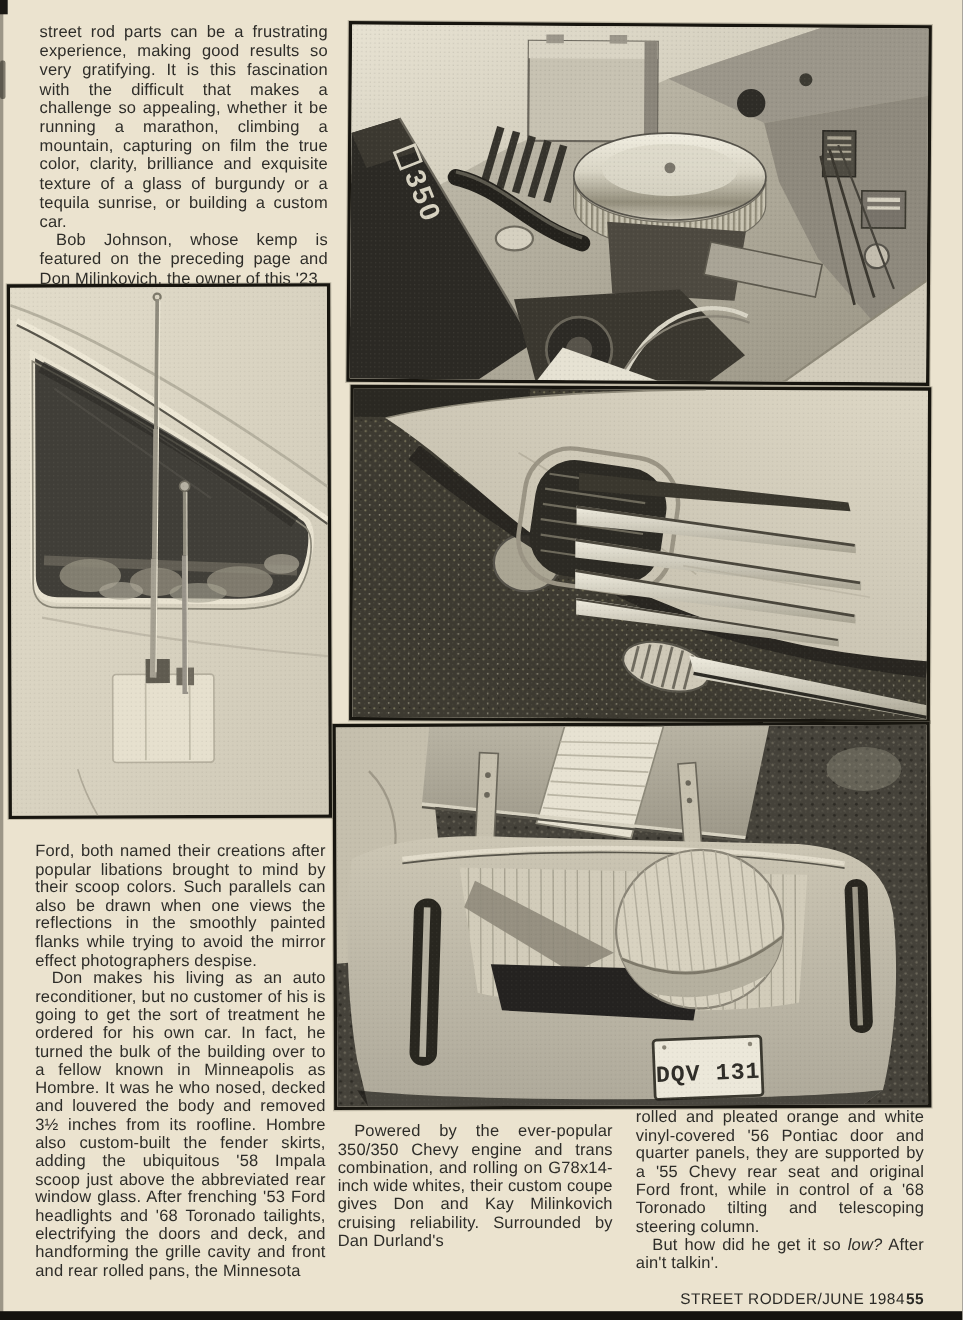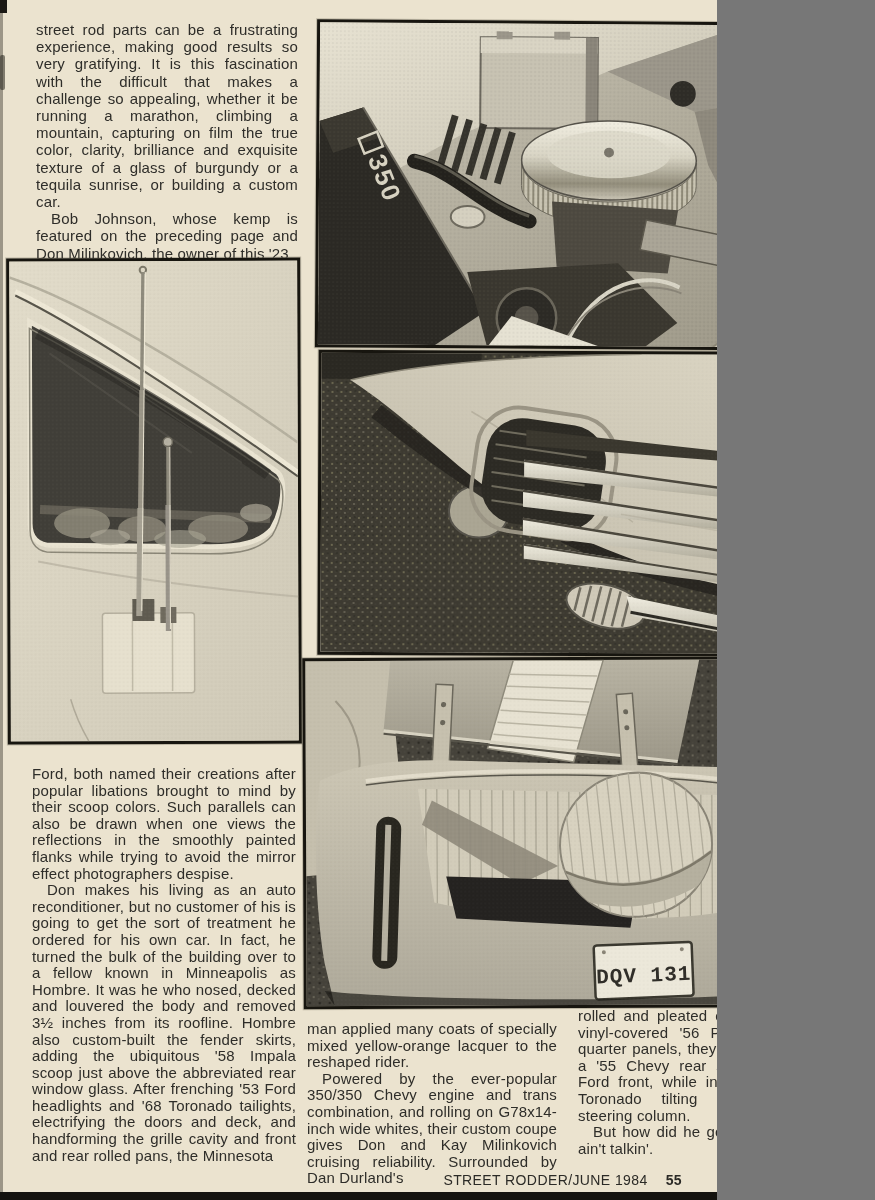--- a/index.html
+++ b/index.html
@@ -1,17 +1,17 @@
 <!DOCTYPE html>
 <html lang="en"><head>
 <meta charset="utf-8">
 <style>
   html,body{margin:0;padding:0;background:#777;}
   .page{
-    position:relative;width:717px;height:1200px;overflow:hidden;
+    position:relative;width:875px;height:1200px;overflow:hidden;
     background:#ebe3cf;
     font-family:"Liberation Sans",sans-serif;
   }
   .col{
     position:absolute;text-align:justify;color:#2e2d29;
     font-size:15px;line-height:16.6px;letter-spacing:.15px;
     -webkit-hyphens:auto;hyphens:auto;
   }
   .col p{margin:0;}
   .col p.indent{text-indent:15px;}
@@ -25,21 +25,21 @@
   }
   .photo svg{display:block;width:100%;height:100%;}
   #photo-engine{left:316px;top:21px;width:524px;height:322px;transform:rotate(.4deg);}
   #photo-antenna{left:7px;top:258px;width:288px;height:480px;transform:rotate(-.2deg);}
   #photo-fender{left:318px;top:351px;width:522px;height:299px;transform:rotate(.25deg);}
   #photo-trunk{left:303px;top:657px;width:537px;height:345px;transform:rotate(-.25deg);}
   #footer{
     position:absolute;right:35px;top:1172px;color:#2b2a26;
     font-size:14px;letter-spacing:.4px;
   }
-  #footer .pagenum{font-weight:bold;margin-left:18px;}
+  #footer .pagenum{font-weight:bold;margin-left:1px;}
   .italic{font-style:italic;}
   #bottom-strip{position:absolute;left:0;top:1192px;width:875px;height:8px;background:#14120e;}
   #edge-mark-tl{position:absolute;left:0;top:0;width:7px;height:13px;background:#1b1915;}
   #edge-strip-left{position:absolute;left:0;top:0;width:3px;height:1200px;background:rgba(60,56,46,.45);}
   #edge-smudge{position:absolute;left:0;top:55px;width:5px;height:35px;background:rgba(40,38,30,.55);border-radius:2px;}
 </style>
 </head>
 <body>
 
 <div class="page">
@@ -429,21 +429,20 @@
       <rect width="537" height="345" fill="url(#t-dots)"></rect>
     </svg>
   </div>
 
   <div class="col" id="col-bottom-left">
     <p>Ford, both named their creations after popular libations brought to mind by their scoop colors. Such parallels can also be drawn when one views the reflections in the smoothly painted flanks while trying to avoid the mirror effect photographers despise.</p>
     <p class="indent">Don makes his living as an auto reconditioner, but no customer of his is going to get the sort of treatment he ordered for his own car. In fact, he turned the bulk of the building over to a fellow known in Minneapolis as Hombre. It was he who nosed, decked and louvered the body and removed 3½ inches from its roofline. Hombre also custom-built the fender skirts, adding the ubiquitous '58 Impala scoop just above the abbreviated rear window glass. After frenching '53 Ford headlights and '68 Toronado tailights, electrifying the doors and deck, and handforming the grille cavity and front and rear rolled pans, the Minnesota</p>
   </div>
 
   <div class="col" id="col-bottom-mid">
-    <p>man applied many coats of specially mixed yellow-orange lacquer to the reshaped rider.</p>
     <p class="indent">Powered by the ever-popular 350/350 Chevy engine and trans combination, and rolling on G78x14-inch wide whites, their custom coupe gives Don and Kay Milinkovich cruising reliability. Surrounded by Dan Durland's</p>
   </div>
 
   <div class="col" id="col-bottom-right">
     <p>rolled and pleated orange and white vinyl-covered '56 Pontiac door and quarter panels, they are supported by a '55 Chevy rear seat and original Ford front, while in control of a '68 Toronado tilting and telescoping steering column.</p>
     <p class="indent"><span>But how did he get it so </span><span class="italic">low?</span><span> After ain't talkin'.</span></p>
   </div>
 
   <div id="footer">
     <span>STREET RODDER/JUNE 1984</span><span class="pagenum">55</span>

